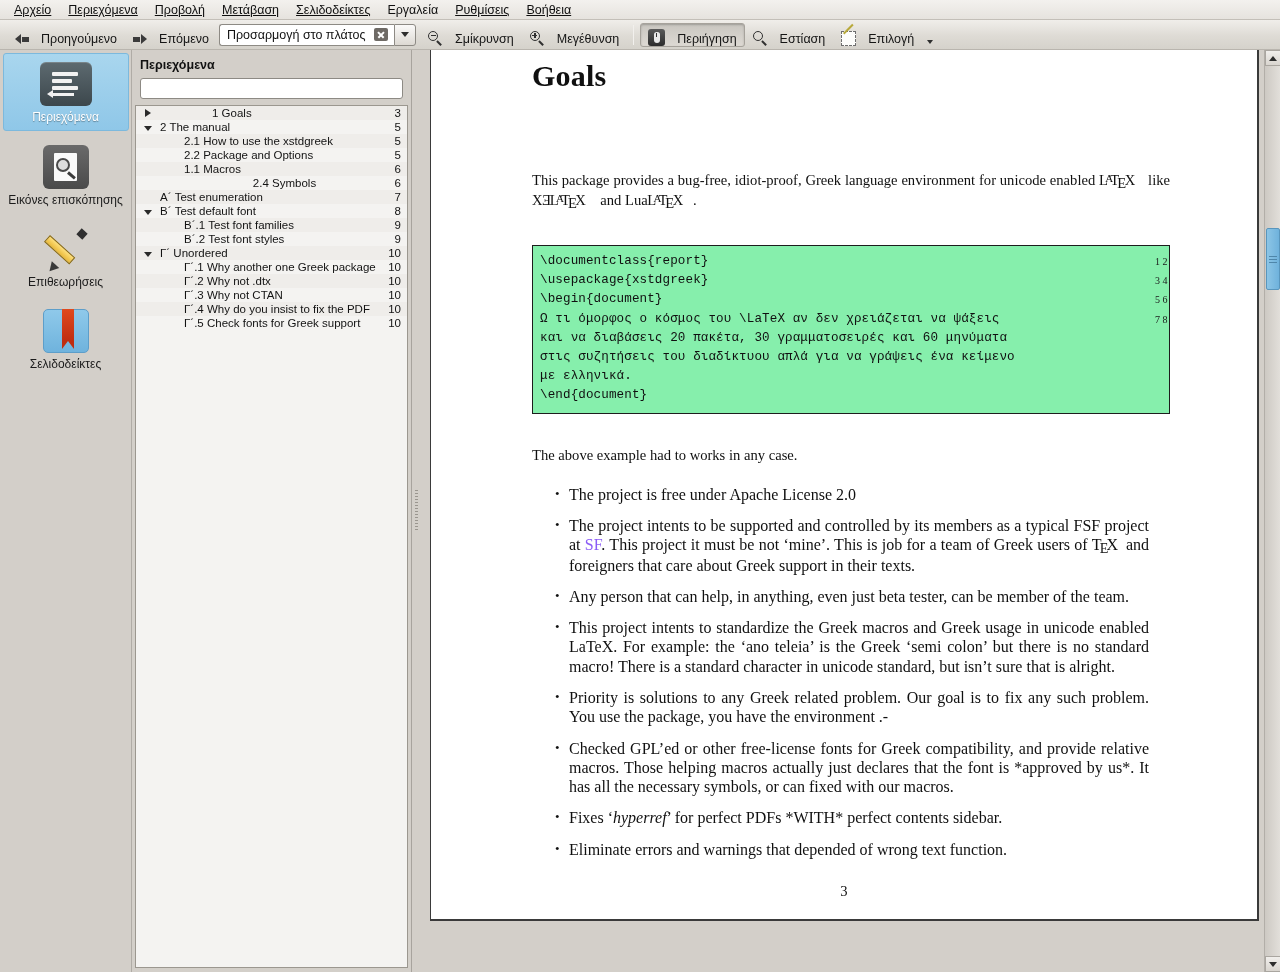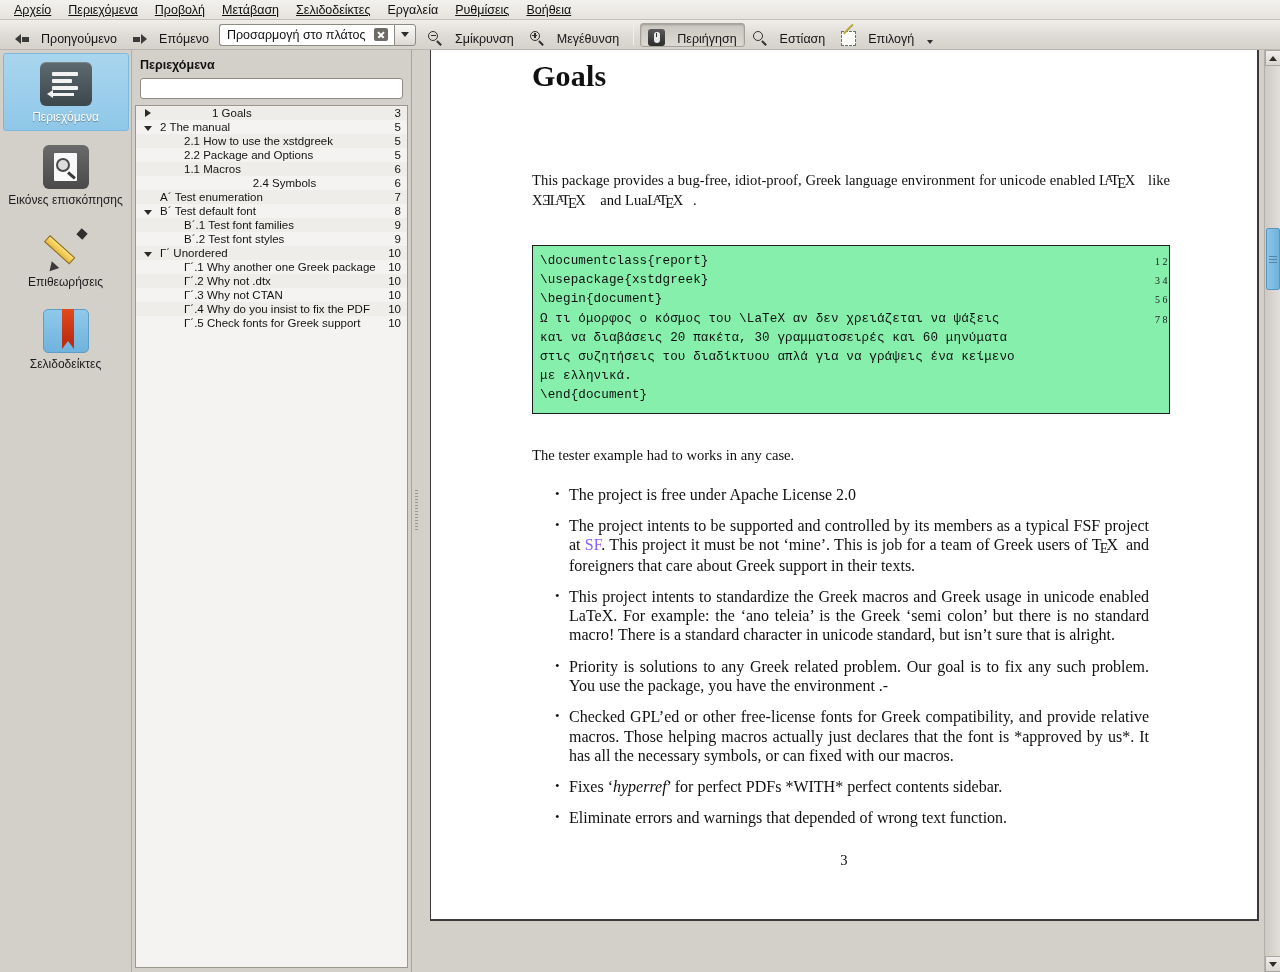--- a/index.html
+++ b/index.html
@@ -712,25 +712,26 @@
             <div id="code-nums">1
 2
 3
 4
 5
 6
 7
 8</div>
           </div>
 
-          <p class="doc-p" id="after-code">The tester example had to works in any case.</p>
+          <p class="doc-p" id="after-code">The above example had to works in any case.</p>
 
           <ul class="doc-list" id="bullet-list">
               <li>The project is free under Apache License 2.0</li>
               <li>The project intents to be supported and controlled by its members as a typical FSF project at <span class="lnk">SF</span>. This project it must be not ‘mine’. This is job for a team of Greek users of T<span style="font-size:.88em;position:relative;top:.2em;left:-.12em;">E</span><span style="position:relative;left:-.22em;">X</span> and foreigners that care about Greek support in their texts.</li>
+              <li>Any person that can help, in anything, even just beta tester, can be member of the team.</li>
               <li>This project intents to standardize the Greek macros and Greek usage in unicode enabled LaTeX. For example: the ‘ano teleia’ is the Greek ‘semi colon’ but there is no standard macro! There is a standard character in unicode standard, but isn’t sure that is alright.</li>
               <li>Priority is solutions to any Greek related problem. Our goal is to fix any such problem. You use the package, you have the environment .-</li>
               <li>Checked GPL’ed or other free-license fonts for Greek compatibility, and provide relative macros. Those helping macros actually just declares that the font is *approved by us*. It has all the necessary symbols, or can fixed with our macros.</li>
               <li>Fixes ‘<span class="it">hyperref</span>’ for perfect PDFs *WITH* perfect contents sidebar.</li>
               <li>Eliminate errors and warnings that depended of wrong text function.</li>
             </ul>
 
           <div id="doc-folio">3</div>
         </div>
       </div>

